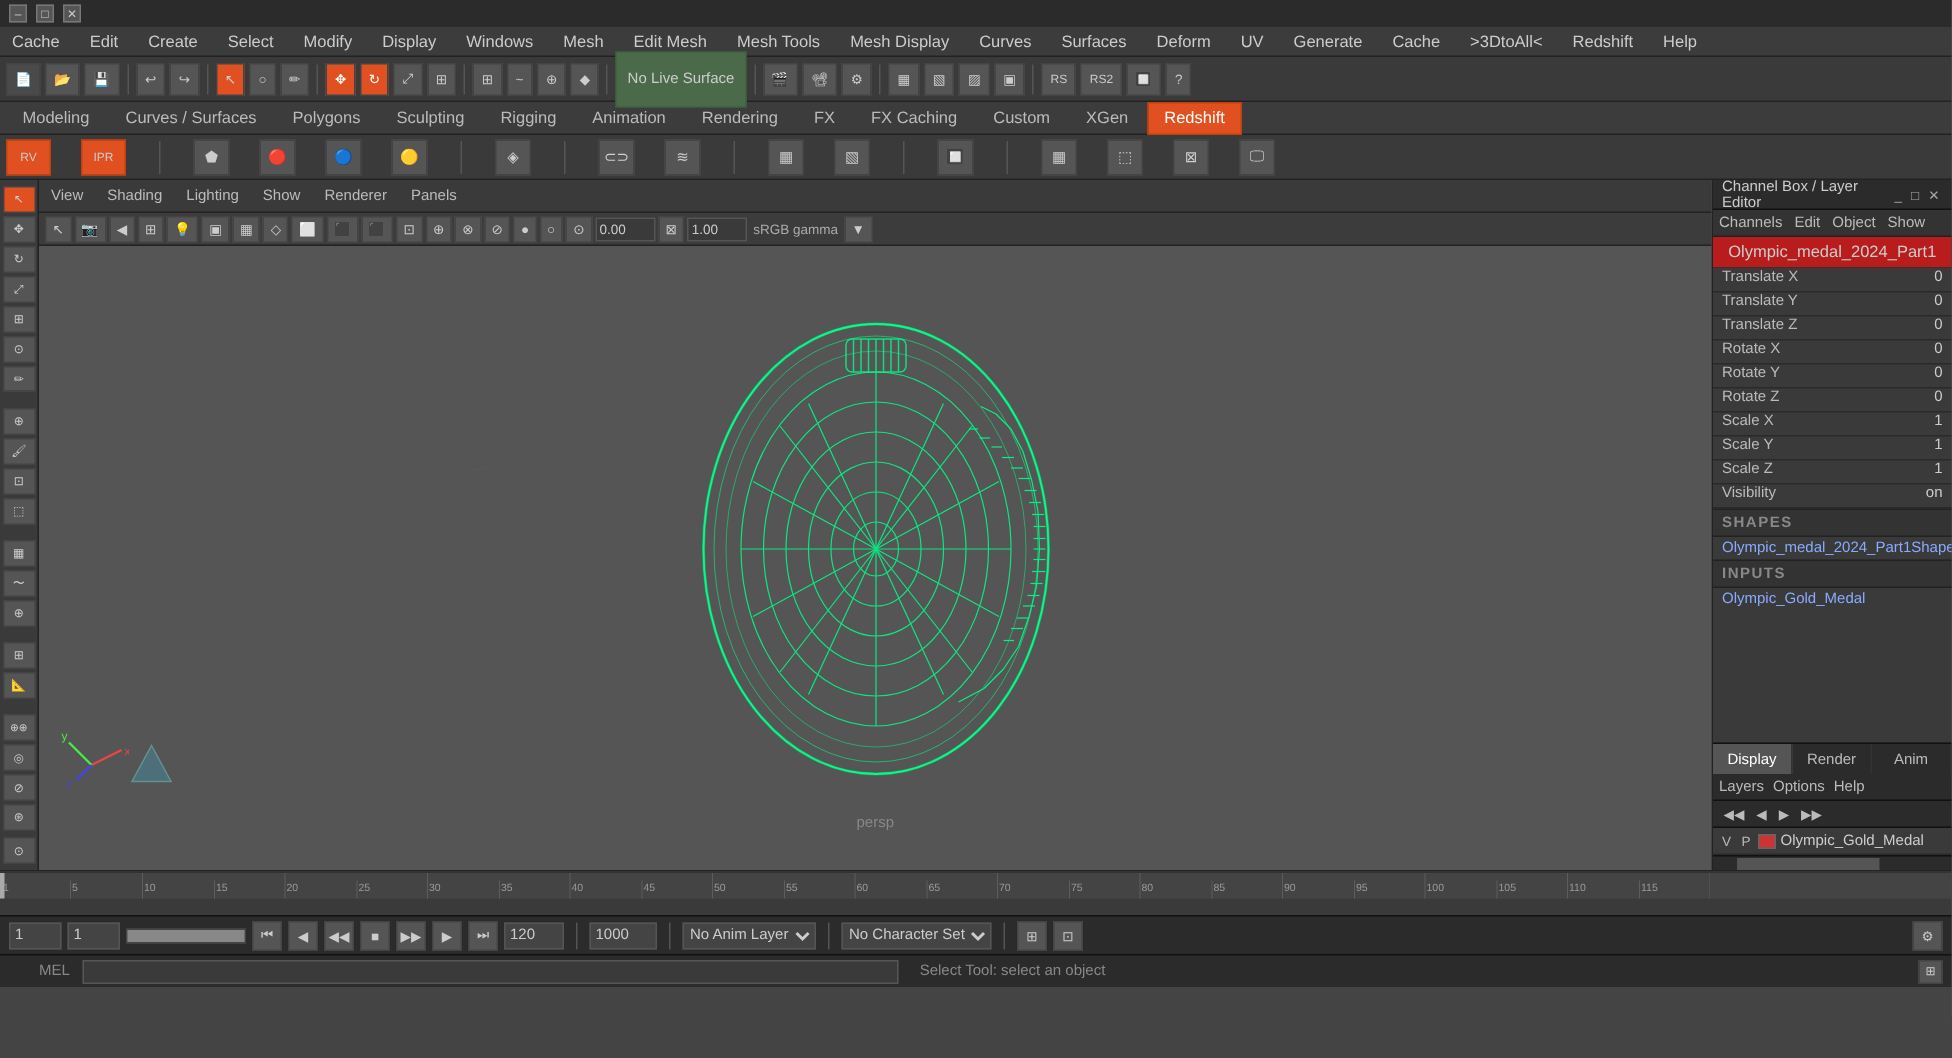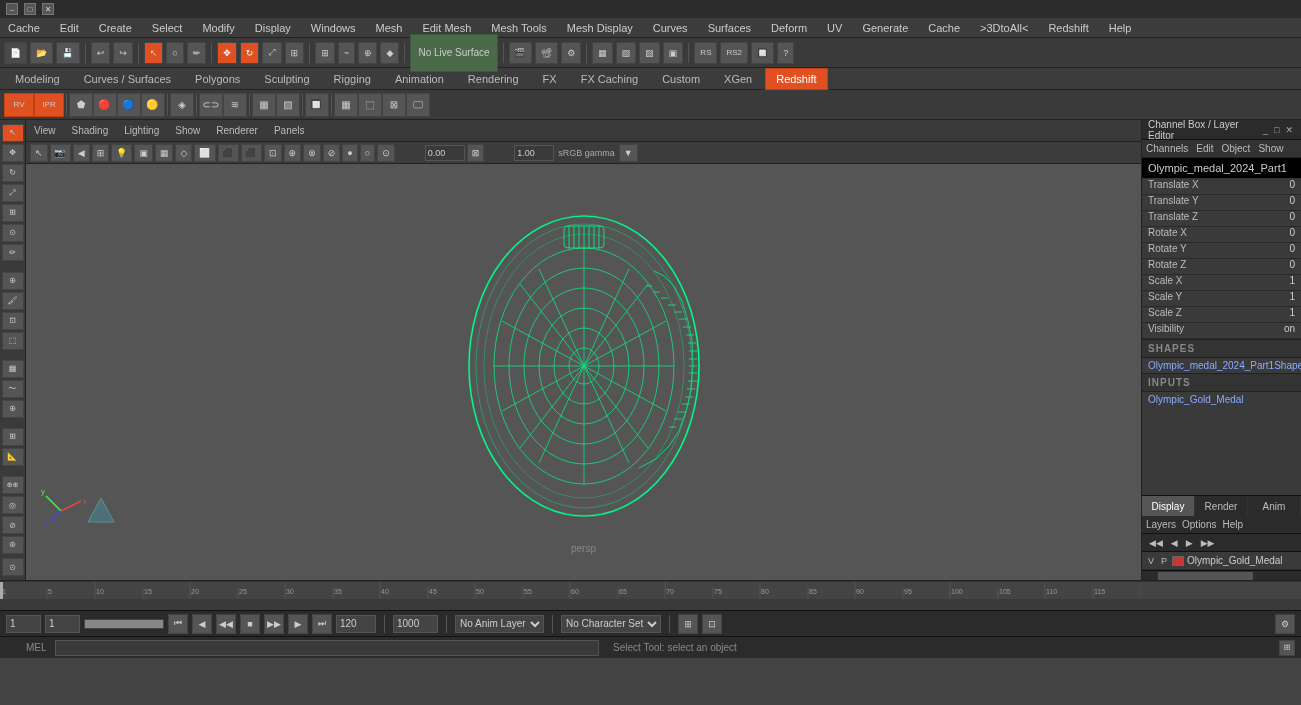--- a/index.html
+++ b/index.html
@@ -110,21 +110,21 @@
       border: 1px solid #c04010;
     }
 
     
     #icon-toolbar {
       background: #3a3a3a;
       height: 30px;
       display: flex;
       align-items: center;
       padding: 0 4px;
-      gap: 0;
+      gap: 20px;
       border-bottom: 1px solid #222;
     }
     .icon-btn {
       width: 24px; height: 24px;
       background: #555;
       border: 1px solid #444;
       color: #ccc;
       font-size: 10px;
       cursor: pointer;
       display: flex; align-items: center; justify-content: center;
@@ -198,21 +198,20 @@
       display: flex; align-items: center; justify-content: center;
     }
     .vp-input {
       background: #3a3a3a;
       border: 1px solid #555;
       color: #ccc;
       font-size: 9px;
       width: 40px;
       height: 16px;
       padding: 0 2px;
-      margin-left: 28px;
     }
     .vp-label { font-size: 9px; color: #aaa; padding: 0 2px; }
 
     
     #canvas-3d {
       position: absolute;
       top: 44px;
       left: 0;
       right: 0;
       bottom: 22px;
@@ -276,22 +275,23 @@
       align-items: center;
       padding: 0 4px;
       gap: 8px;
       border-bottom: 1px solid #222;
     }
     .cb-menu-item { font-size: 10px; color: #bbb; cursor: pointer; }
     #cb-object-name {
       padding: 4px 6px;
       font-size: 11px;
       color: #ccc;
-      background: #000000;
+      background: #b91c1c;
       border-bottom: 1px solid #333;
+      text-align: center;
     }
     .cb-row {
       display: flex;
       align-items: flex-start;
       height: 16px;
       padding: 0 6px;
       border-bottom: 1px solid #2a2a2a;
     }
     .cb-row-label { flex: 1; font-size: 10px; color: #bbb; }
     .cb-row-value { font-size: 10px; color: #ccc; min-width: 30px; text-align: right; }

